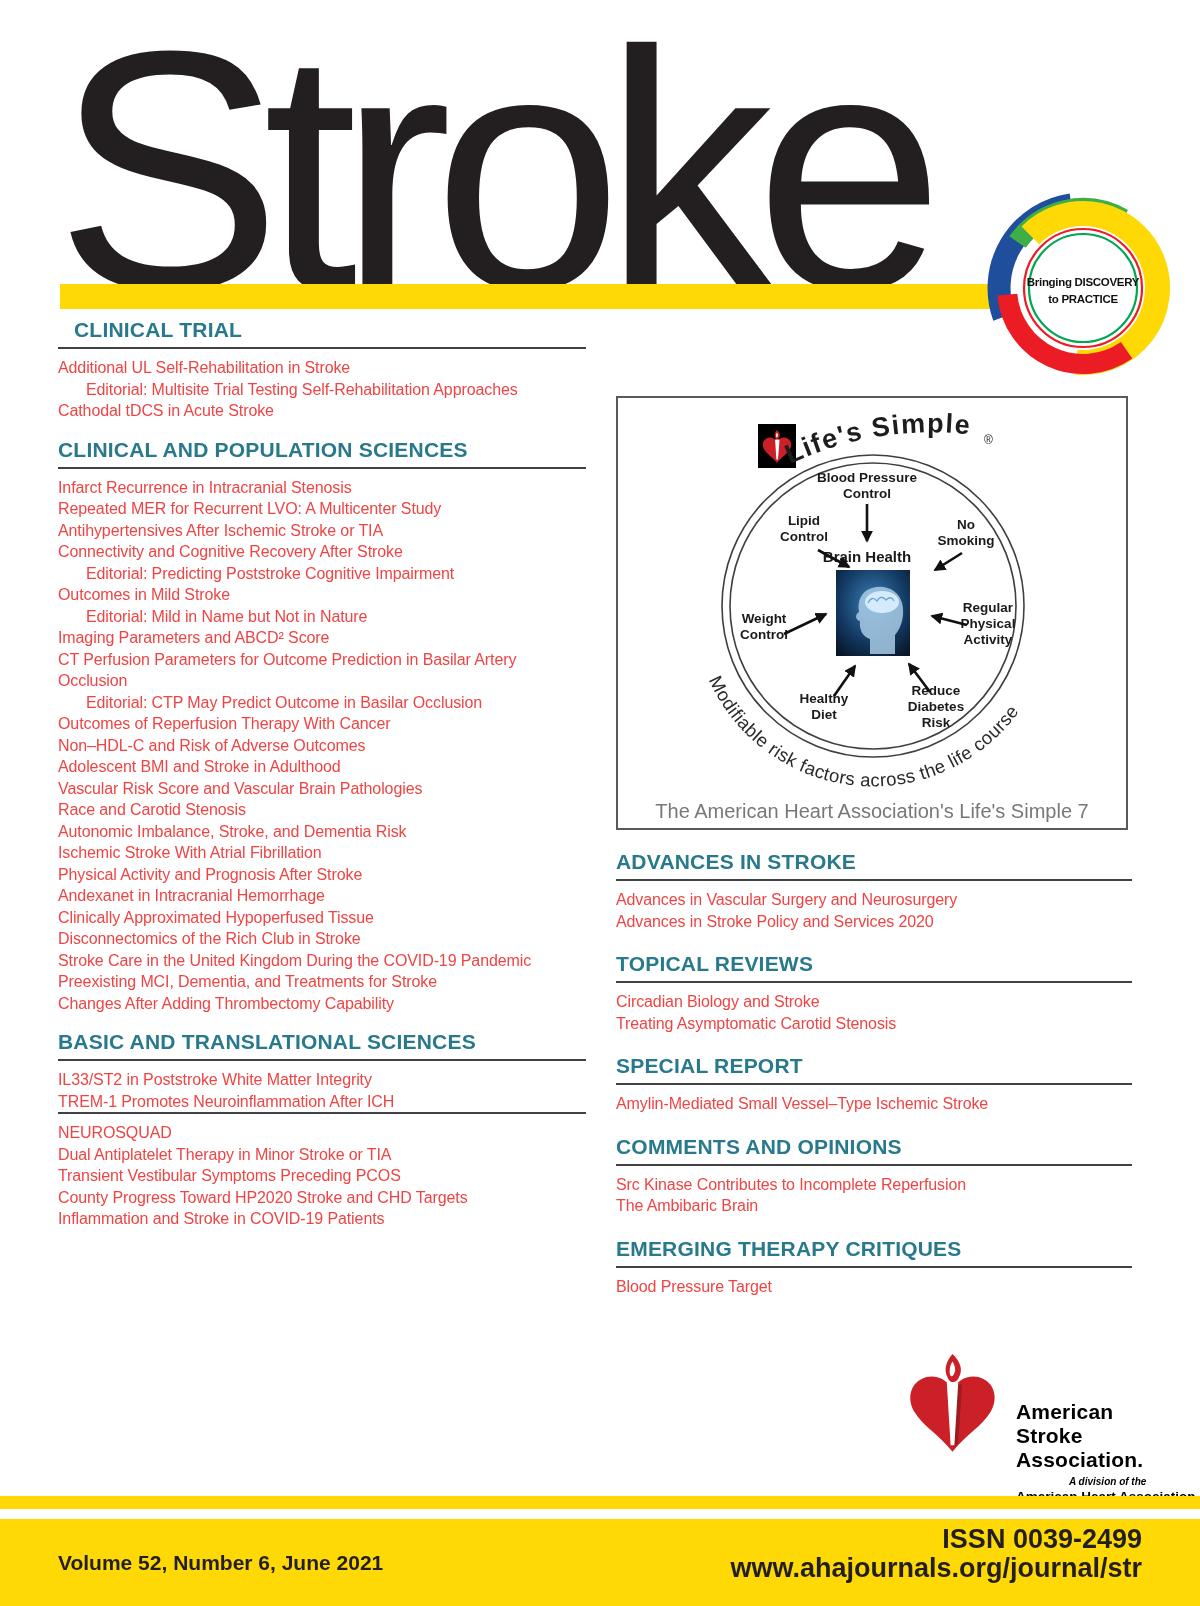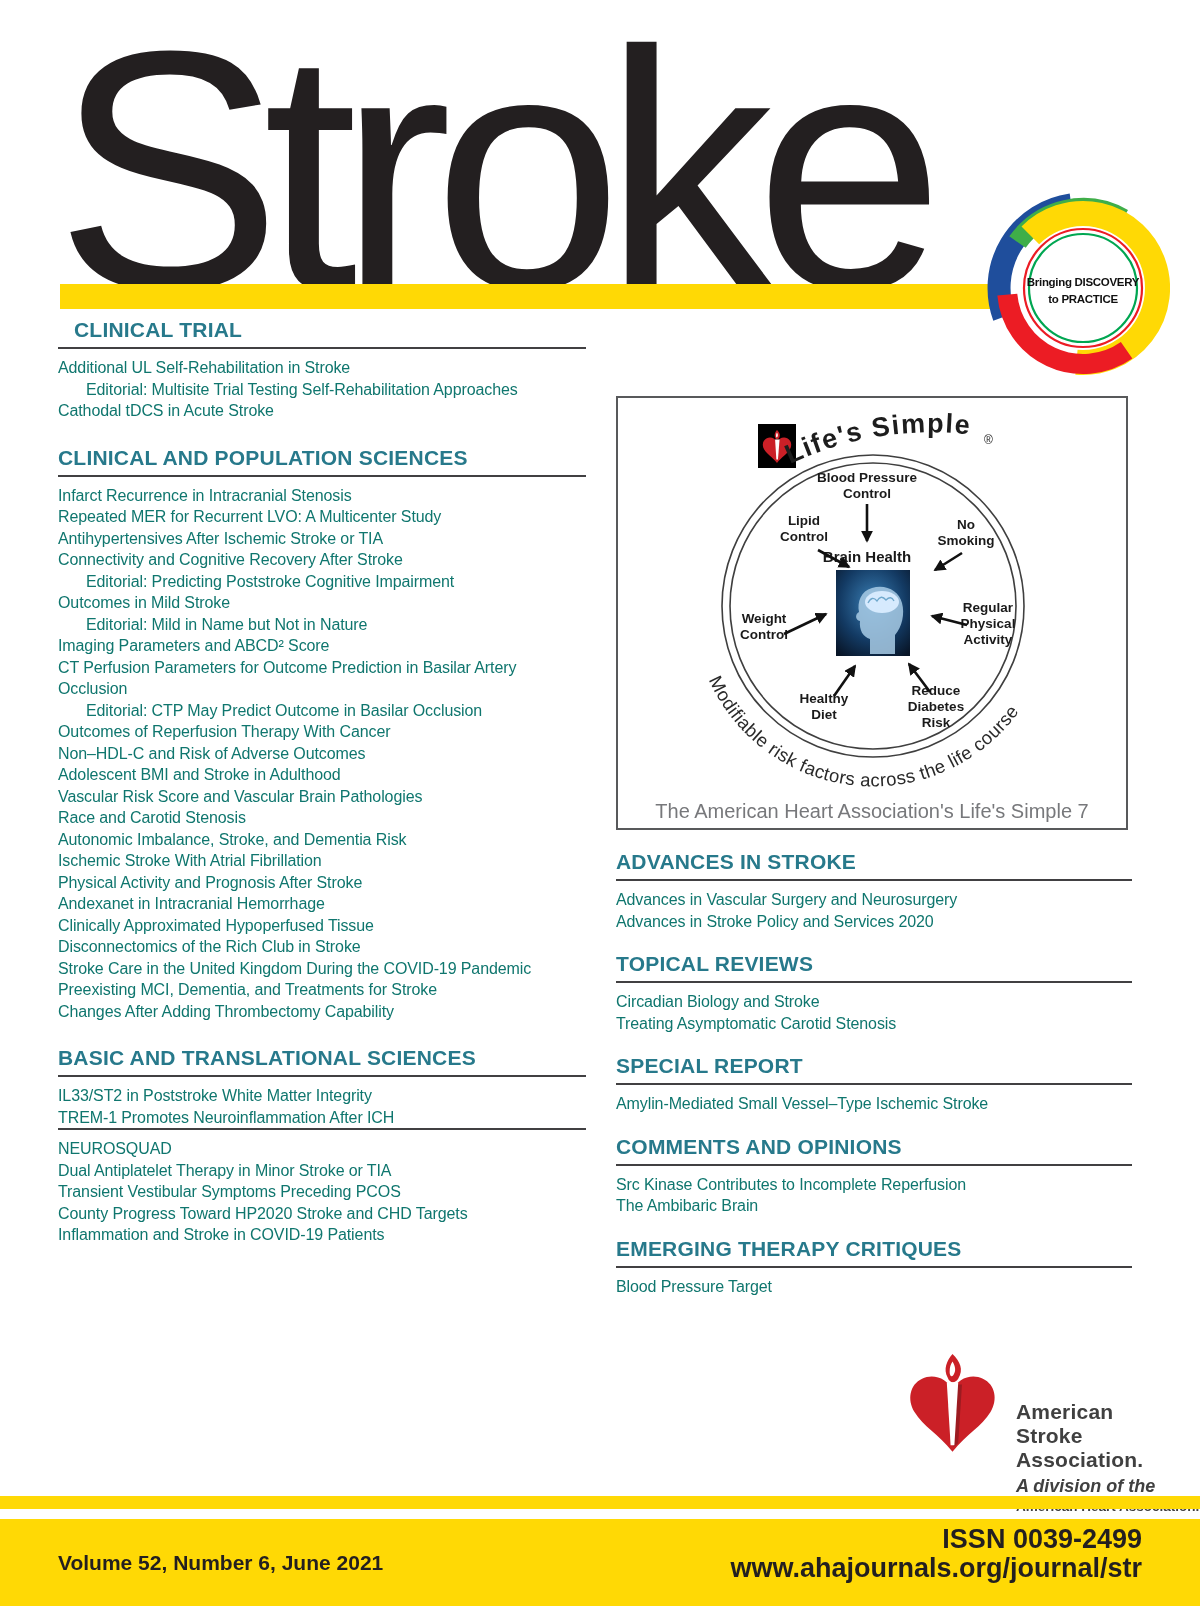--- a/index.html
+++ b/index.html
@@ -17,41 +17,41 @@
   }
   #brand-bar{left:60px;top:284px;width:947px;height:25px;background:#FFD905;}
   #discovery-badge{left:975px;top:168px;text-decoration:underline;}
 
   
   #left-col{left:58px;top:318px;width:528px;}
   #right-col{left:616px;top:396px;width:516px;}
 
   .sec-heading{
     font-size:21px;font-weight:bold;color:#27798b;letter-spacing:.2px;
-    line-height:24px;margin-top:24px;margin-bottom:5px;
+    line-height:24px;margin-top:16px;margin-bottom:5px;
   }
   #left-col .sec-heading:first-child{margin-top:0;margin-left:16px;}
   #right-col .sec-heading{margin-top:20px;}
   .sec-rule{border-bottom:2px solid #414042;margin-bottom:8px;}
   .toc-item{
-    font-size:16px;line-height:21.5px;color:#0f766e;letter-spacing:-0.1px;
+    font-size:16px;line-height:21.5px;color:#ef4444;letter-spacing:-0.1px;
   }
   .toc-item.indent{padding-left:28px;}
 
   
   #figure-box{
     width:512px;height:434px;border:2px solid #58595b;box-sizing:border-box;
     margin-bottom:10px;position:relative;background:#fff;
   }
 
   
   #asa-logo-block{left:905px;top:1354px;display:flex;gap:16px;}
-  #asa-text{margin-top:46px;color:#404040;}
+  #asa-text{margin-top:46px;color:#000000;}
   .asa-line{font-size:21px;font-weight:bold;line-height:24px;letter-spacing:.2px;}
-  .asa-division-1{font-size:18px;font-style:italic;font-weight:bold;margin-top:4px;}
+  .asa-division-1{font-size:10px;font-style:italic;font-weight:bold;margin-top:4px;text-align:center;}
   .asa-division-2{font-size:13.5px;font-weight:bold;margin-top:2px;}
 
   
   #footer-stripe{left:0;top:1496px;width:1200px;height:13px;background:#FFD905;}
   #footer-bar{left:0;top:1519px;width:1200px;height:87px;background:#FFD905;color:#231f20;}
   #footer-volume{position:absolute;left:58px;top:32px;font-size:21px;font-weight:bold;}
   #footer-right{position:absolute;right:58px;top:6px;text-align:right;font-size:27px;font-weight:bold;line-height:29px;}
 
   svg text{font-family:"Liberation Sans", sans-serif;}
 </style>

